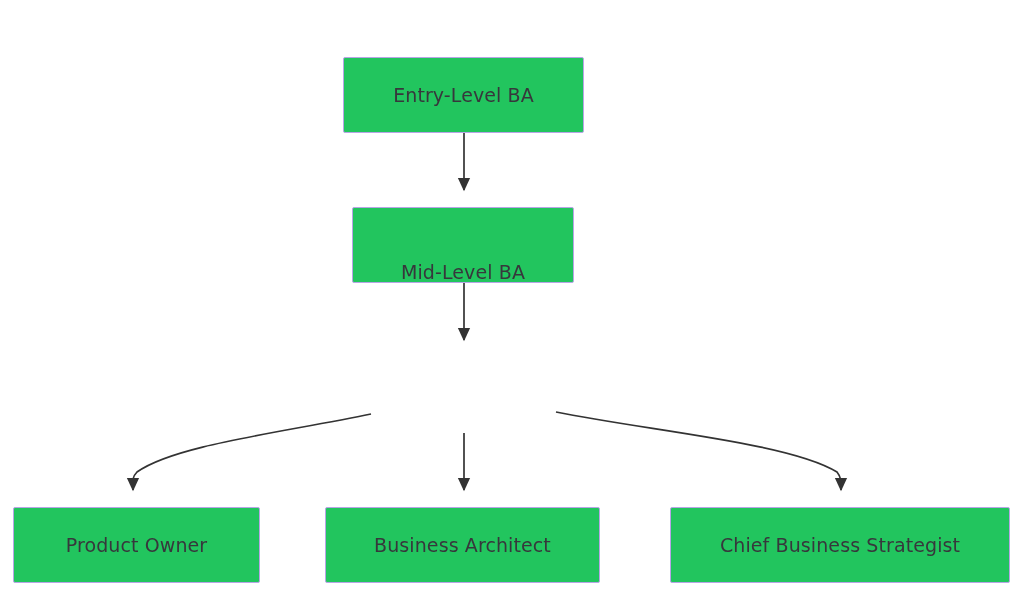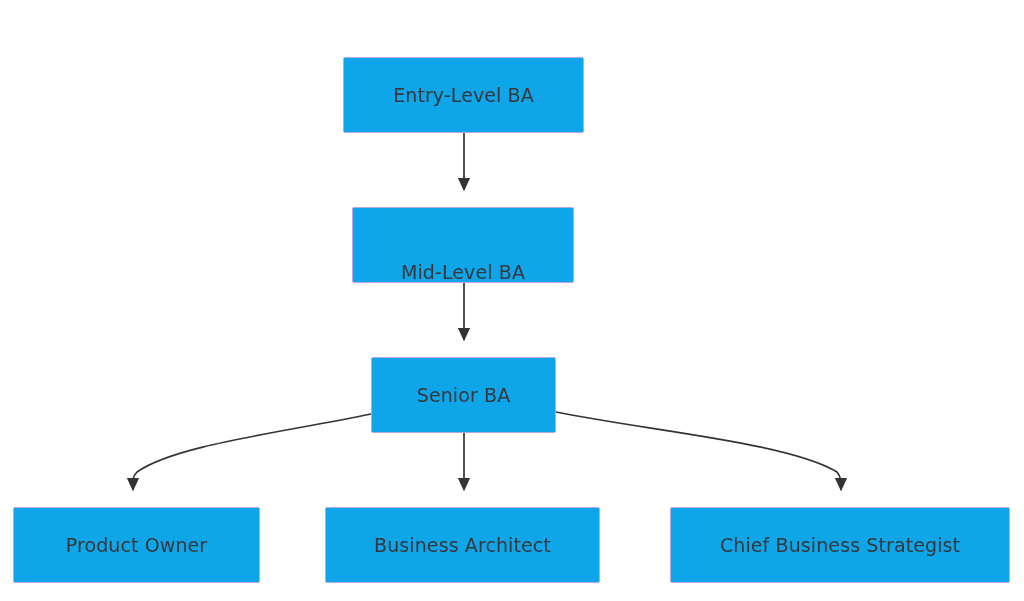--- a/index.html
+++ b/index.html
@@ -24,21 +24,21 @@
     position: absolute;
     left: 0;
     top: 0;
     width: 1024px;
     height: 601px;
     pointer-events: none;
   }
   .node {
     position: absolute;
     box-sizing: border-box;
-    background: #0ea5e9;
+    background: #22c55e;
     border: 1.6px solid #b8a4e6;
     border-radius: 2px;
     display: flex;
     align-items: center;
     justify-content: center;
     z-index: 2;
   }
   .node-label {
     font-family: "DejaVu Sans", "Liberation Sans", sans-serif;
     font-size: 19px;
@@ -81,23 +81,20 @@
   </svg>
 
   <div class="node" id="node-entry">
     <span class="node-label">Entry-Level BA</span>
   </div>
 
   <div class="node" id="node-mid">
     <span class="node-label">Mid-Level BA</span>
   </div>
 
-  <div class="node" id="node-senior">
-    <span class="node-label">Senior BA</span>
-  </div>
 
   <div class="node" id="node-po">
     <span class="node-label">Product Owner</span>
   </div>
 
   <div class="node" id="node-ba">
     <span class="node-label">Business Architect</span>
   </div>
 
   <div class="node" id="node-cbs">

